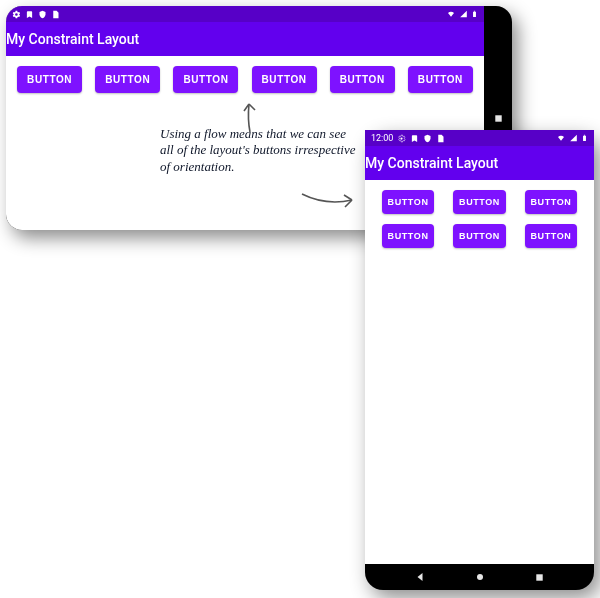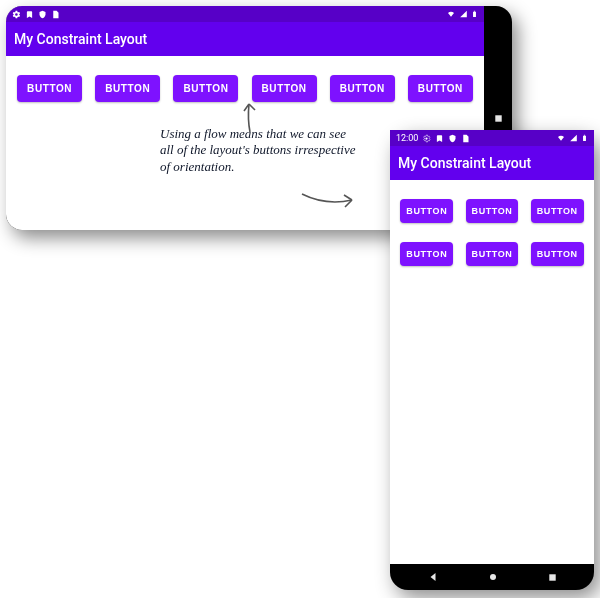--- a/index.html
+++ b/index.html
@@ -7,43 +7,42 @@
 
     .phone-landscape {
       position: absolute; left: 6px; top: 6px; width: 506px; height: 224px;
       background: #000; border-radius: 16px;
       box-shadow: 6px 8px 18px rgba(0,0,0,0.45);
     }
     .phone-landscape .screen { position: absolute; left: 0; top: 0; right: 28px; bottom: 0; background: #fff; border-radius: 16px 0 0 16px; overflow: hidden; }
     .phone-landscape .nav-pillar { position: absolute; right: 0; top: 0; width: 28px; height: 100%; display:flex; align-items:center; justify-content:center; flex-direction:column; gap:30px; }
 
     .phone-portrait {
-      position: absolute; right: 6px; top: 130px; width: 204px; height: 460px;
+      position: absolute; right: 6px; top: 130px; width: 229px; height: 460px;
       background: #000; border-radius: 18px;
       box-shadow: 6px 8px 20px rgba(0,0,0,0.45);
     }
     .phone-portrait .screen { position: absolute; left: 0; right: 0; top: 0; bottom: 26px; background: #fff; overflow: hidden; }
     .phone-portrait .navbar { position: absolute; left:0; right:0; bottom:0; height:26px; display:flex; align-items:center; justify-content:center; gap:48px; }
 
     .status-bar { height: 16px; background: #5700c7; display:flex; align-items:center; justify-content:space-between; padding:0 6px; color:#fff; font-size:9px; }
     .status-left { display:flex; align-items:center; gap:4px; }
     .status-right { display:flex; align-items:center; gap:3px; }
     .sicon { display:inline-flex; align-items:center; justify-content:center; }
 
-    .app-bar { height: 34px; background: #6200ee; display:flex; align-items:center; padding:0 8px; color:#fff; font-size:14px; font-weight:500; }
+    .app-bar { height: 34px; background: #6200ee; display:flex; align-items:center; padding:0 0; color:#fff; font-size:14px; font-weight:500; }
 
     .content { padding: 10px 8px; }
     .btn-row { display:flex; flex-wrap:wrap; gap:10px; justify-content:space-evenly; }
     .mbtn {
       background:#7e12ff; color:#fff; border:none; border-radius:4px;
       font-size:10px; font-weight:700; letter-spacing:0.6px;
       padding:8px 10px; min-width:58px; text-align:center;
       box-shadow: 0 1px 2px rgba(0,0,0,0.25);
       cursor:pointer;
-      margin-top:9px;
     }
 
     .annotation {
       position:absolute; left:160px; top:126px; width:200px;
       color:#0f172a; font-family: "Comic Sans MS", "Segoe Script", cursive;
       font-size:13px; line-height:1.25; font-style:italic;
     }
     .arrow { position:absolute; pointer-events:none; }
 
     .phone-portrait .content { padding: 10px 4px; }

